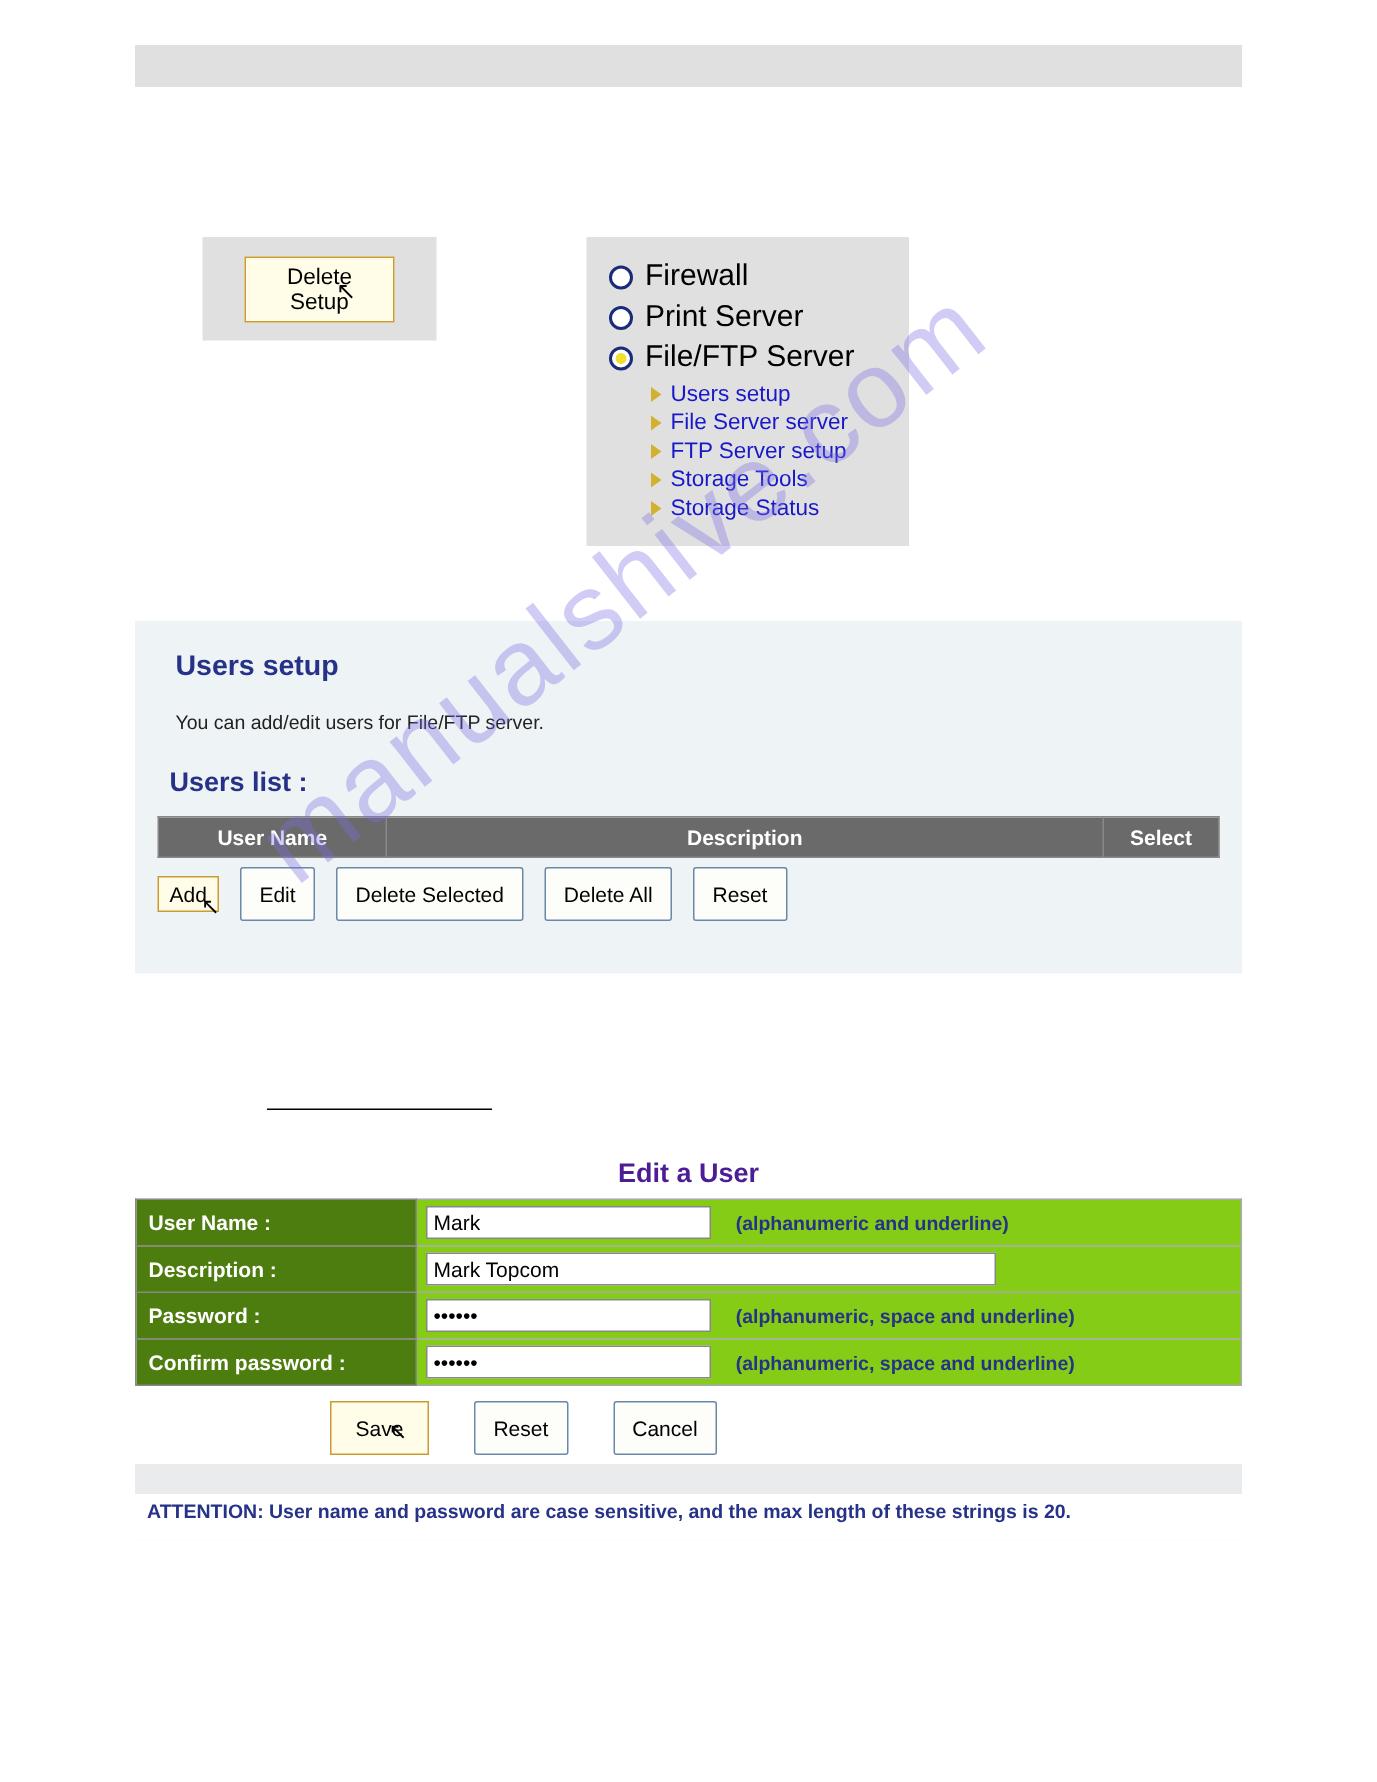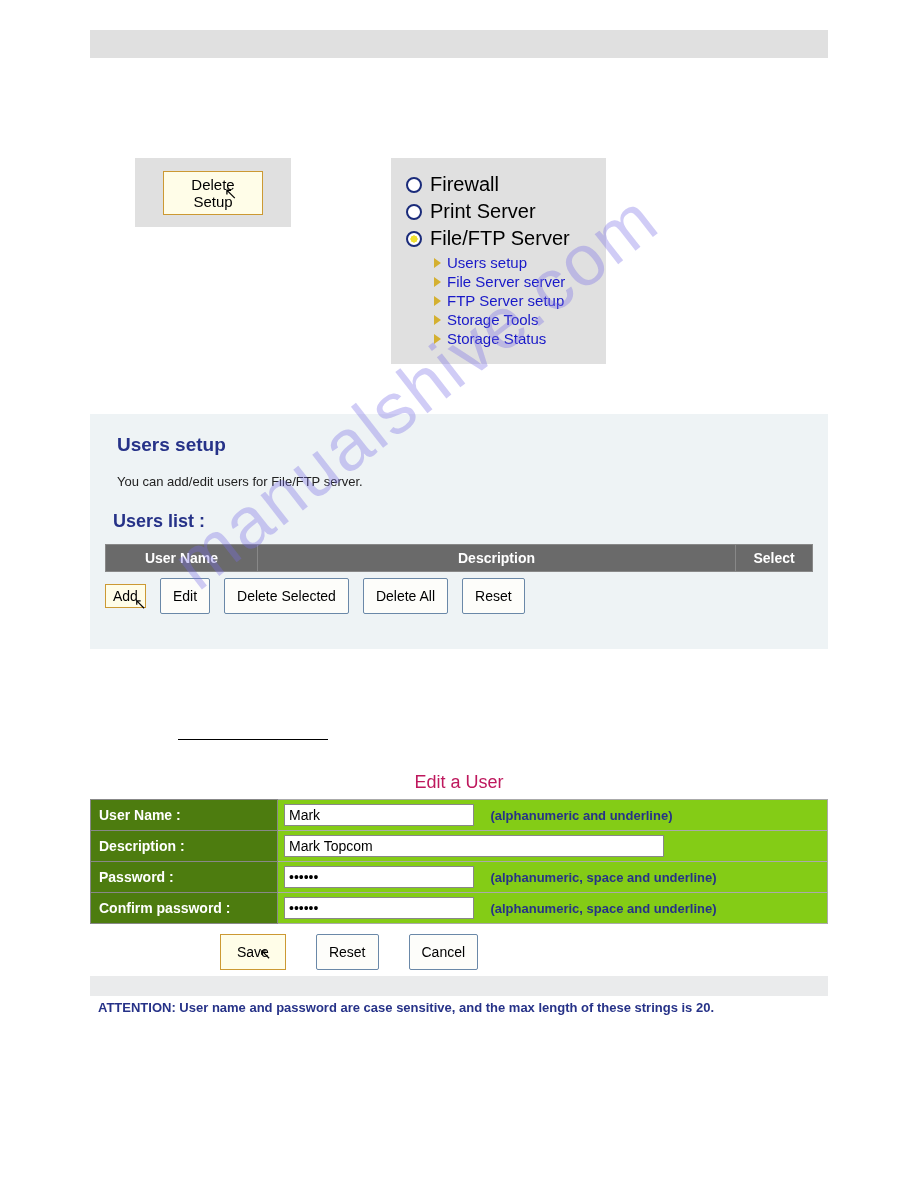--- a/index.html
+++ b/index.html
@@ -165,23 +165,23 @@
 .divider-line {
   border-top: 1px solid #000;
   width: 150px;
   margin: 90px 0 0 178px;
 }
 .edit-user-panel {
   background: #eaebec;
   margin: 22px 90px 0 90px;
 }
 .edit-title {
-  color: #be185d;
+  color: #4c1d95;
   font-size: 18px;
-  font-weight: normal;
+  font-weight: bold;
   text-align: center;
   padding: 10px 0 6px 0;
   background: #fff;
 }
 .form-table {
   width: 100%;
   border-collapse: collapse;
 }
 .form-table td.label-cell {
   background: #4d7c0f;

